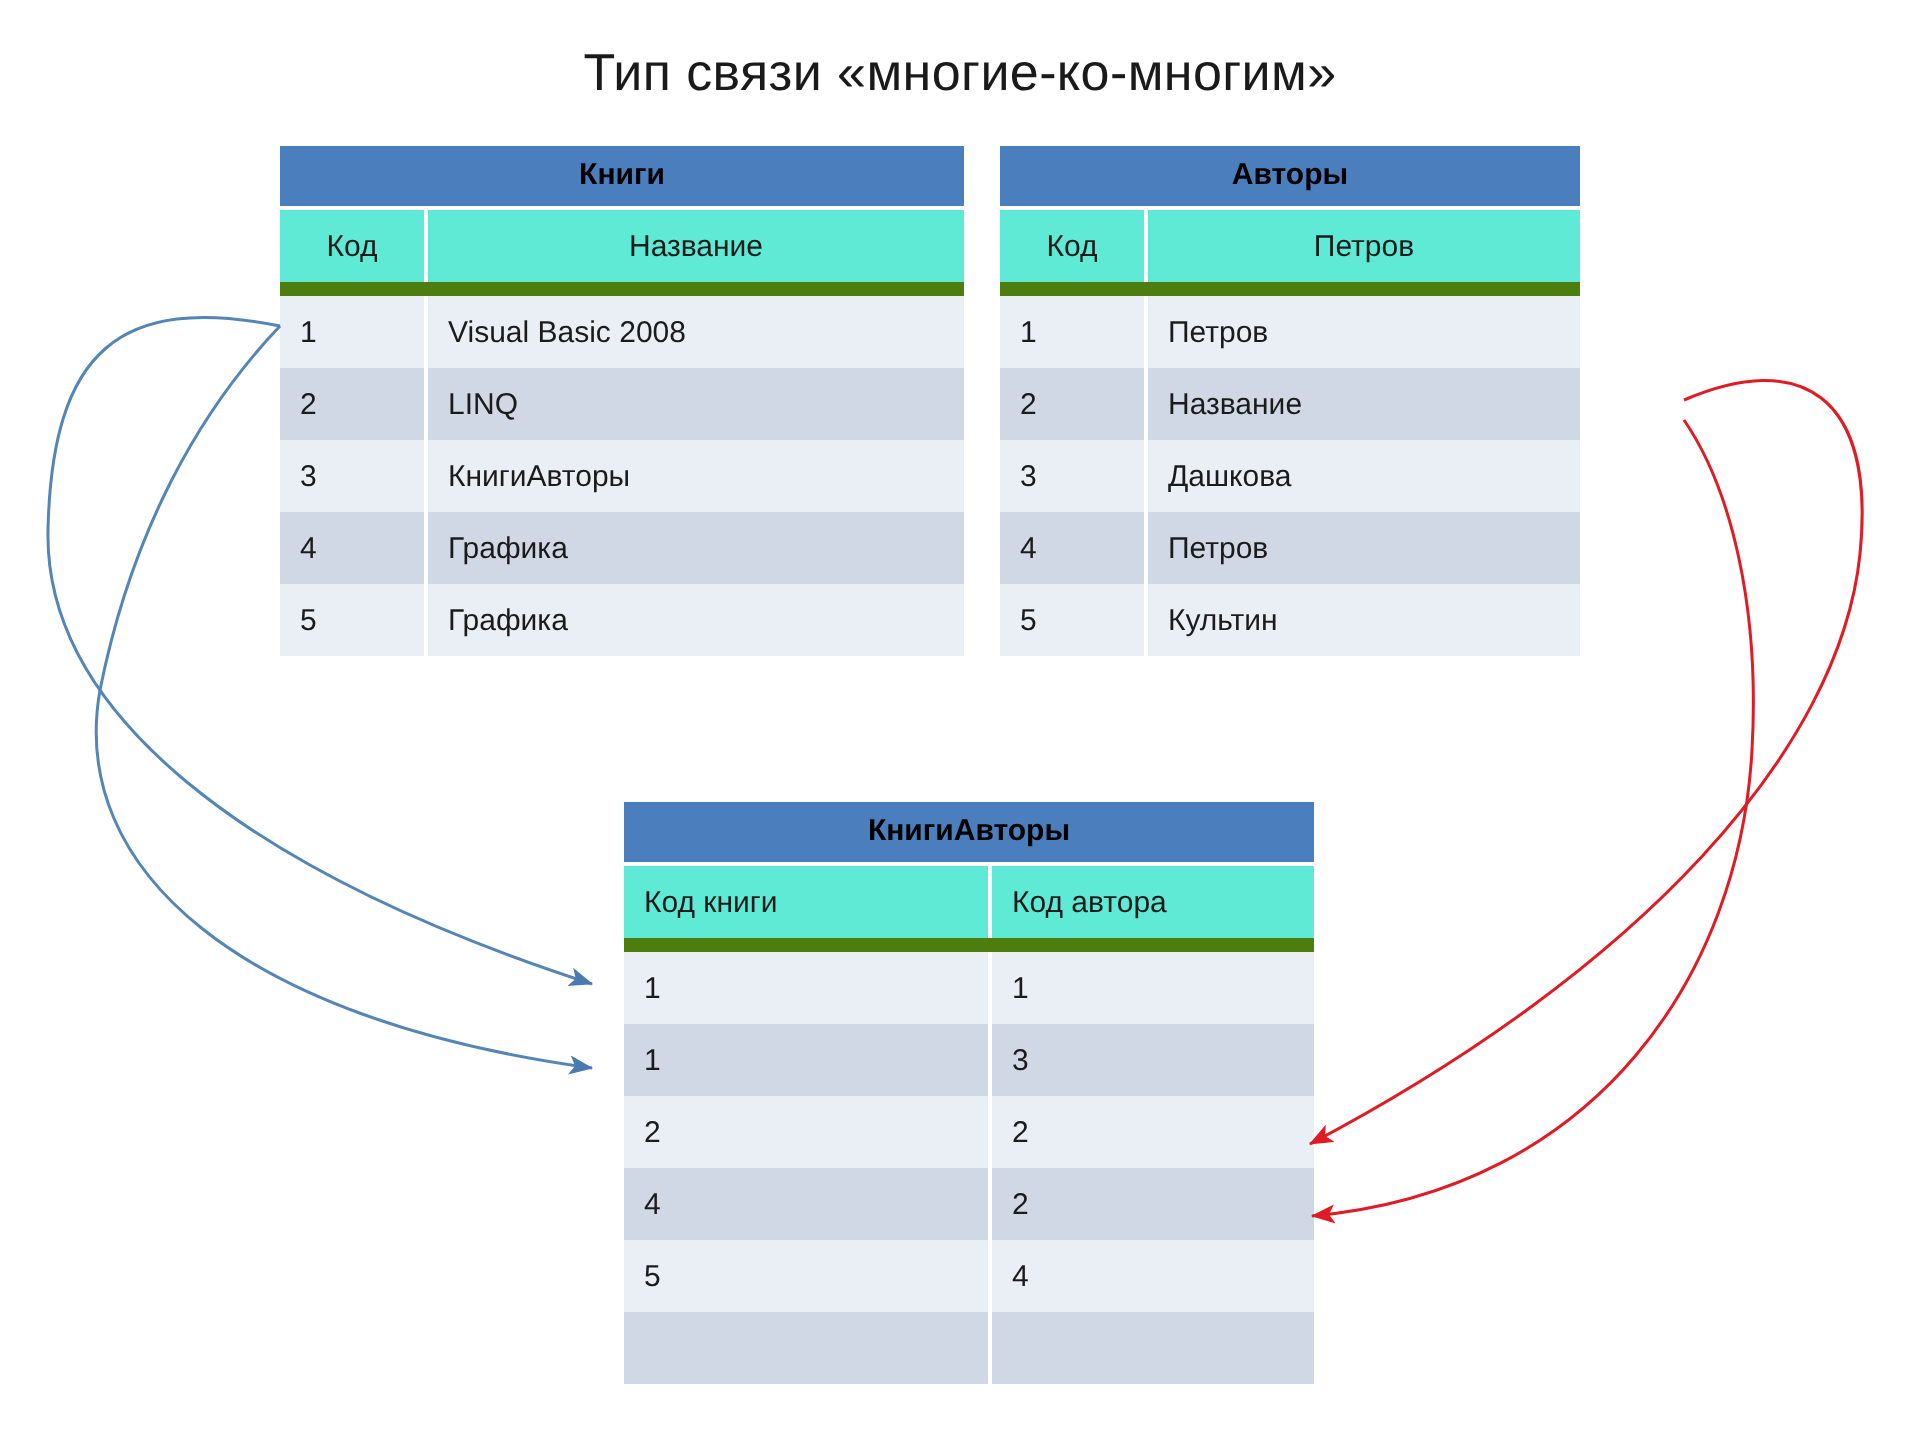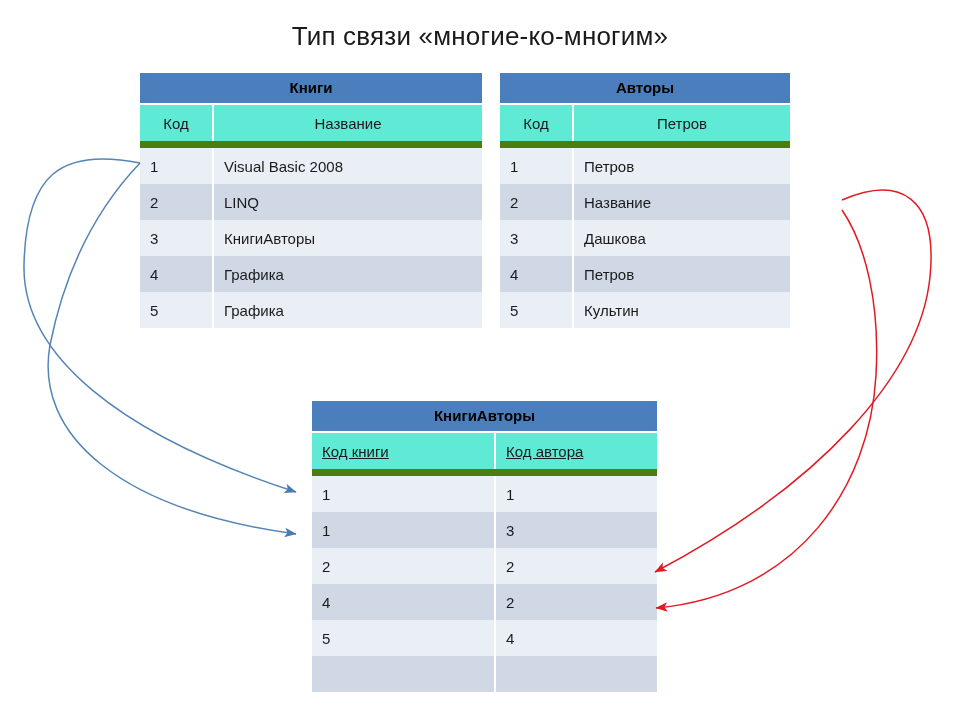--- a/index.html
+++ b/index.html
@@ -73,21 +73,21 @@
   .db-table tr.hdr td {
     background: #5eead4;
     border-bottom: 7px solid #4d7c0f;
   }
   .db-table tr.r-odd td  { background: #eaeef5; }
   .db-table tr.r-even td { background: #d0d8e6; }
   .db-table td.col-sep {
     border-left: 2px solid #ffffff;
   }
   .db-table tr.hdr td.c-center { text-align: center; padding-left: 0; }
-  .db-table tr.hdr td.c-left   { text-align: left; text-decoration: underline; }
+  .db-table tr.hdr td.c-left   { text-align: left; }
 
   
   .w-code { width: 72px; }
 
   
   #tbl-books   { left: 140px; top: 58px;  width: 342px; }
   #tbl-authors { left: 500px; top: 58px;  width: 290px; }
   #tbl-link    { left: 312px; top: 386px; width: 345px; }
 
   #arrows {

